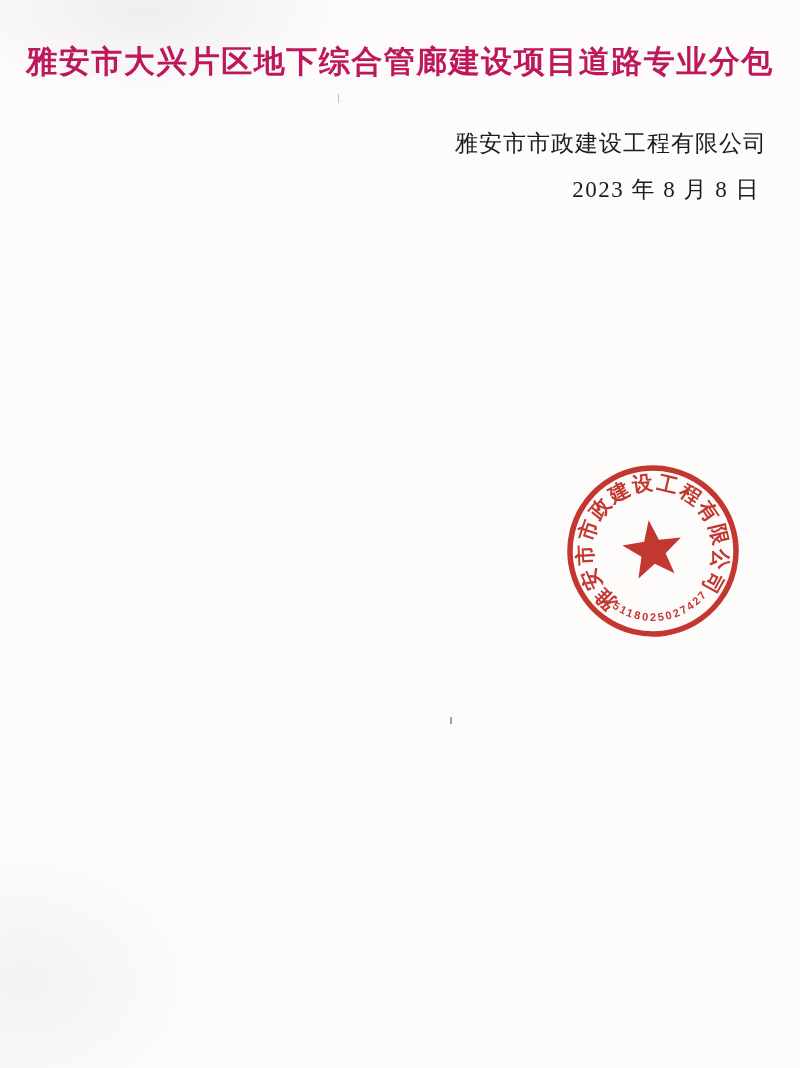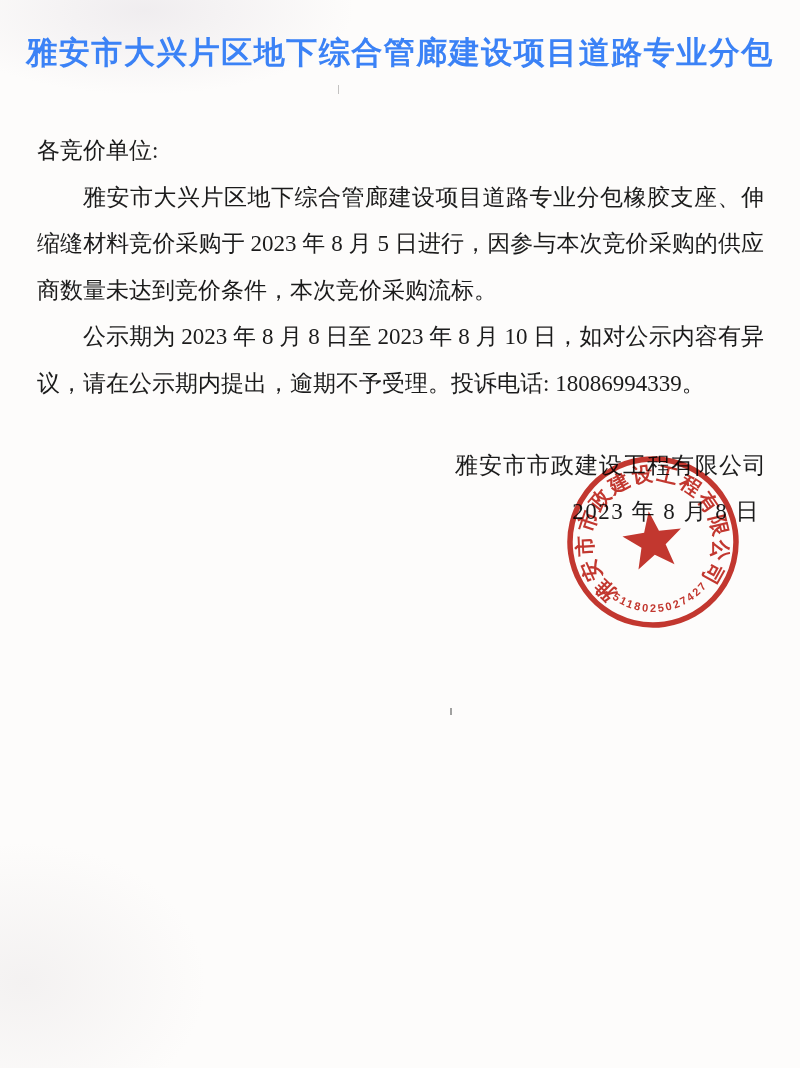--- a/index.html
+++ b/index.html
@@ -11,28 +11,28 @@
       radial-gradient(ellipse 300px 120px at 18% 1%, rgba(205,198,208,0.28), rgba(205,198,208,0) 70%),
       radial-gradient(ellipse 260px 200px at 3% 92%, rgba(215,210,212,0.25), rgba(215,210,212,0) 70%),
       #fdfcfb;
     overflow: hidden;
     font-family: "Liberation Serif", serif;
     color: #1c1c1c;
   }
   .page { position: relative; width: 100%; height: 100%; }
 
   .title {
-    margin-top: 30px;
+    margin-top: 39px;
     text-align: center;
     font-family: "Liberation Sans", sans-serif;
     font-weight: bold;
     font-size: 31px;
     line-height: 46px;
     letter-spacing: 1.5px;
-    color: #3b82f6;
+    color: #be185d;
   }
   .title .title-line { display: block; }
 
   .doc-body {
     margin: 52px 36px 0 37px;
     font-size: 23px;
     line-height: 46.5px;
     color: #1b1b1b;
   }
   .doc-body p.para {
@@ -72,25 +72,20 @@
 </style>
 </head>
 <body>
 
 <div class="page">
 
   <h1 class="title">
     <span class="title-line">雅安市大兴片区地下综合管廊建设项目道路专业分包</span>
   </h1>
 
-  <div class="doc-body">
-    <p class="salutation">各竞价单位:</p>
-    <p class="para">雅安市大兴片区地下综合管廊建设项目道路专业分包橡胶支座、伸缩缝材料竞价采购于 2023 年 8 月 5 日进行，因参与本次竞价采购的供应商数量未达到竞价条件，本次竞价采购流标。</p>
-    <p class="para">公示期为 2023 年 8 月 8 日至 2023 年 8 月 10 日，如对公示内容有异议，请在公示期内提出，逾期不予受理。投诉电话: 18086994339。</p>
-  </div>
 
   <div class="signature">
     <div class="company">雅安市市政建设工程有限公司</div>
     <div class="date">2023 年 8 月 8 日</div>
   </div>
 
   <div class="seal">
     <svg viewBox="0 0 200 200">
       <defs>
         <path id="arcTop" d="M 56.9,143.1 A 61,61 0 1 1 143.1,143.1" fill="none"></path>

